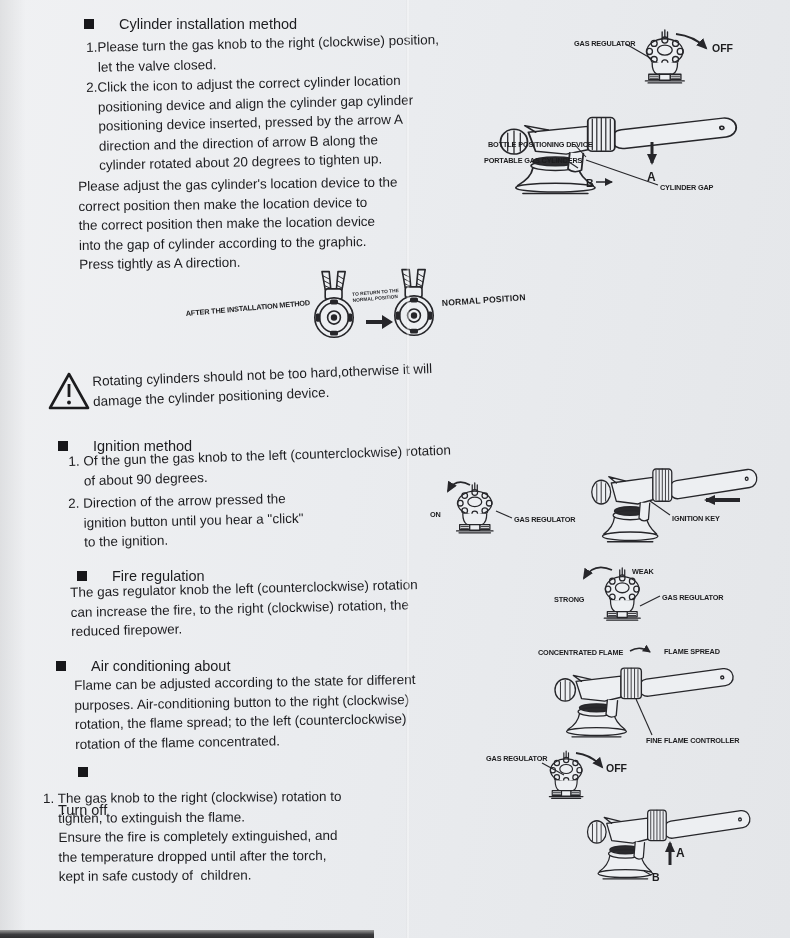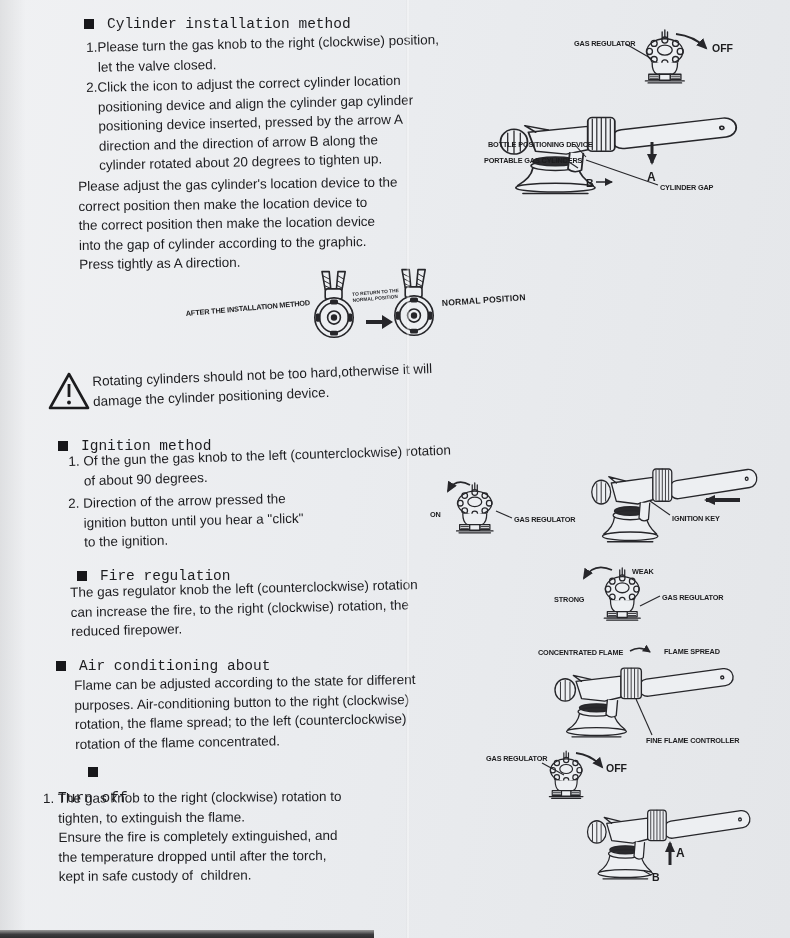--- a/index.html
+++ b/index.html
@@ -1,21 +1,21 @@
 <!DOCTYPE html>
 <html><head>
 <meta charset="utf-8">
 <style>
   html,body{margin:0;padding:0;background:#d8d8d8;}
   .page{
     position:relative;width:790px;height:938px;overflow:hidden;
     background:linear-gradient(100deg,#f0f1f3 0%,#eaecef 45%,#e4e6e9 100%);
     font-family:"Liberation Sans",sans-serif;color:#1d1d20;
   }
-  .h{position:absolute;display:flex;align-items:center;gap:13px;font-size:14.5px;font-family:Liberation Mono, monospace;}
+  .h{position:absolute;display:flex;align-items:center;gap:25px;font-size:14.5px;}
   .sq{width:10px;height:10px;background:#17171a;flex:0 0 auto;}
   .t{position:absolute;white-space:pre-wrap;font-size:13.5px;line-height:19.5px;}
   .skew1{transform:rotate(-1.3deg);transform-origin:left top;}
   .skew08{transform:rotate(-0.8deg);transform-origin:left top;}
   .skew16{transform:rotate(-1.7deg);transform-origin:left top;}
   .skew13{transform:rotate(-1.3deg);transform-origin:left top;}
   .skew10{transform:rotate(-1.0deg);transform-origin:left top;}
   .skew04{transform:rotate(-0.4deg);transform-origin:left top;}
   .skew22{transform:rotate(-2.2deg);transform-origin:left top;}
   svg{position:absolute;overflow:visible;}

